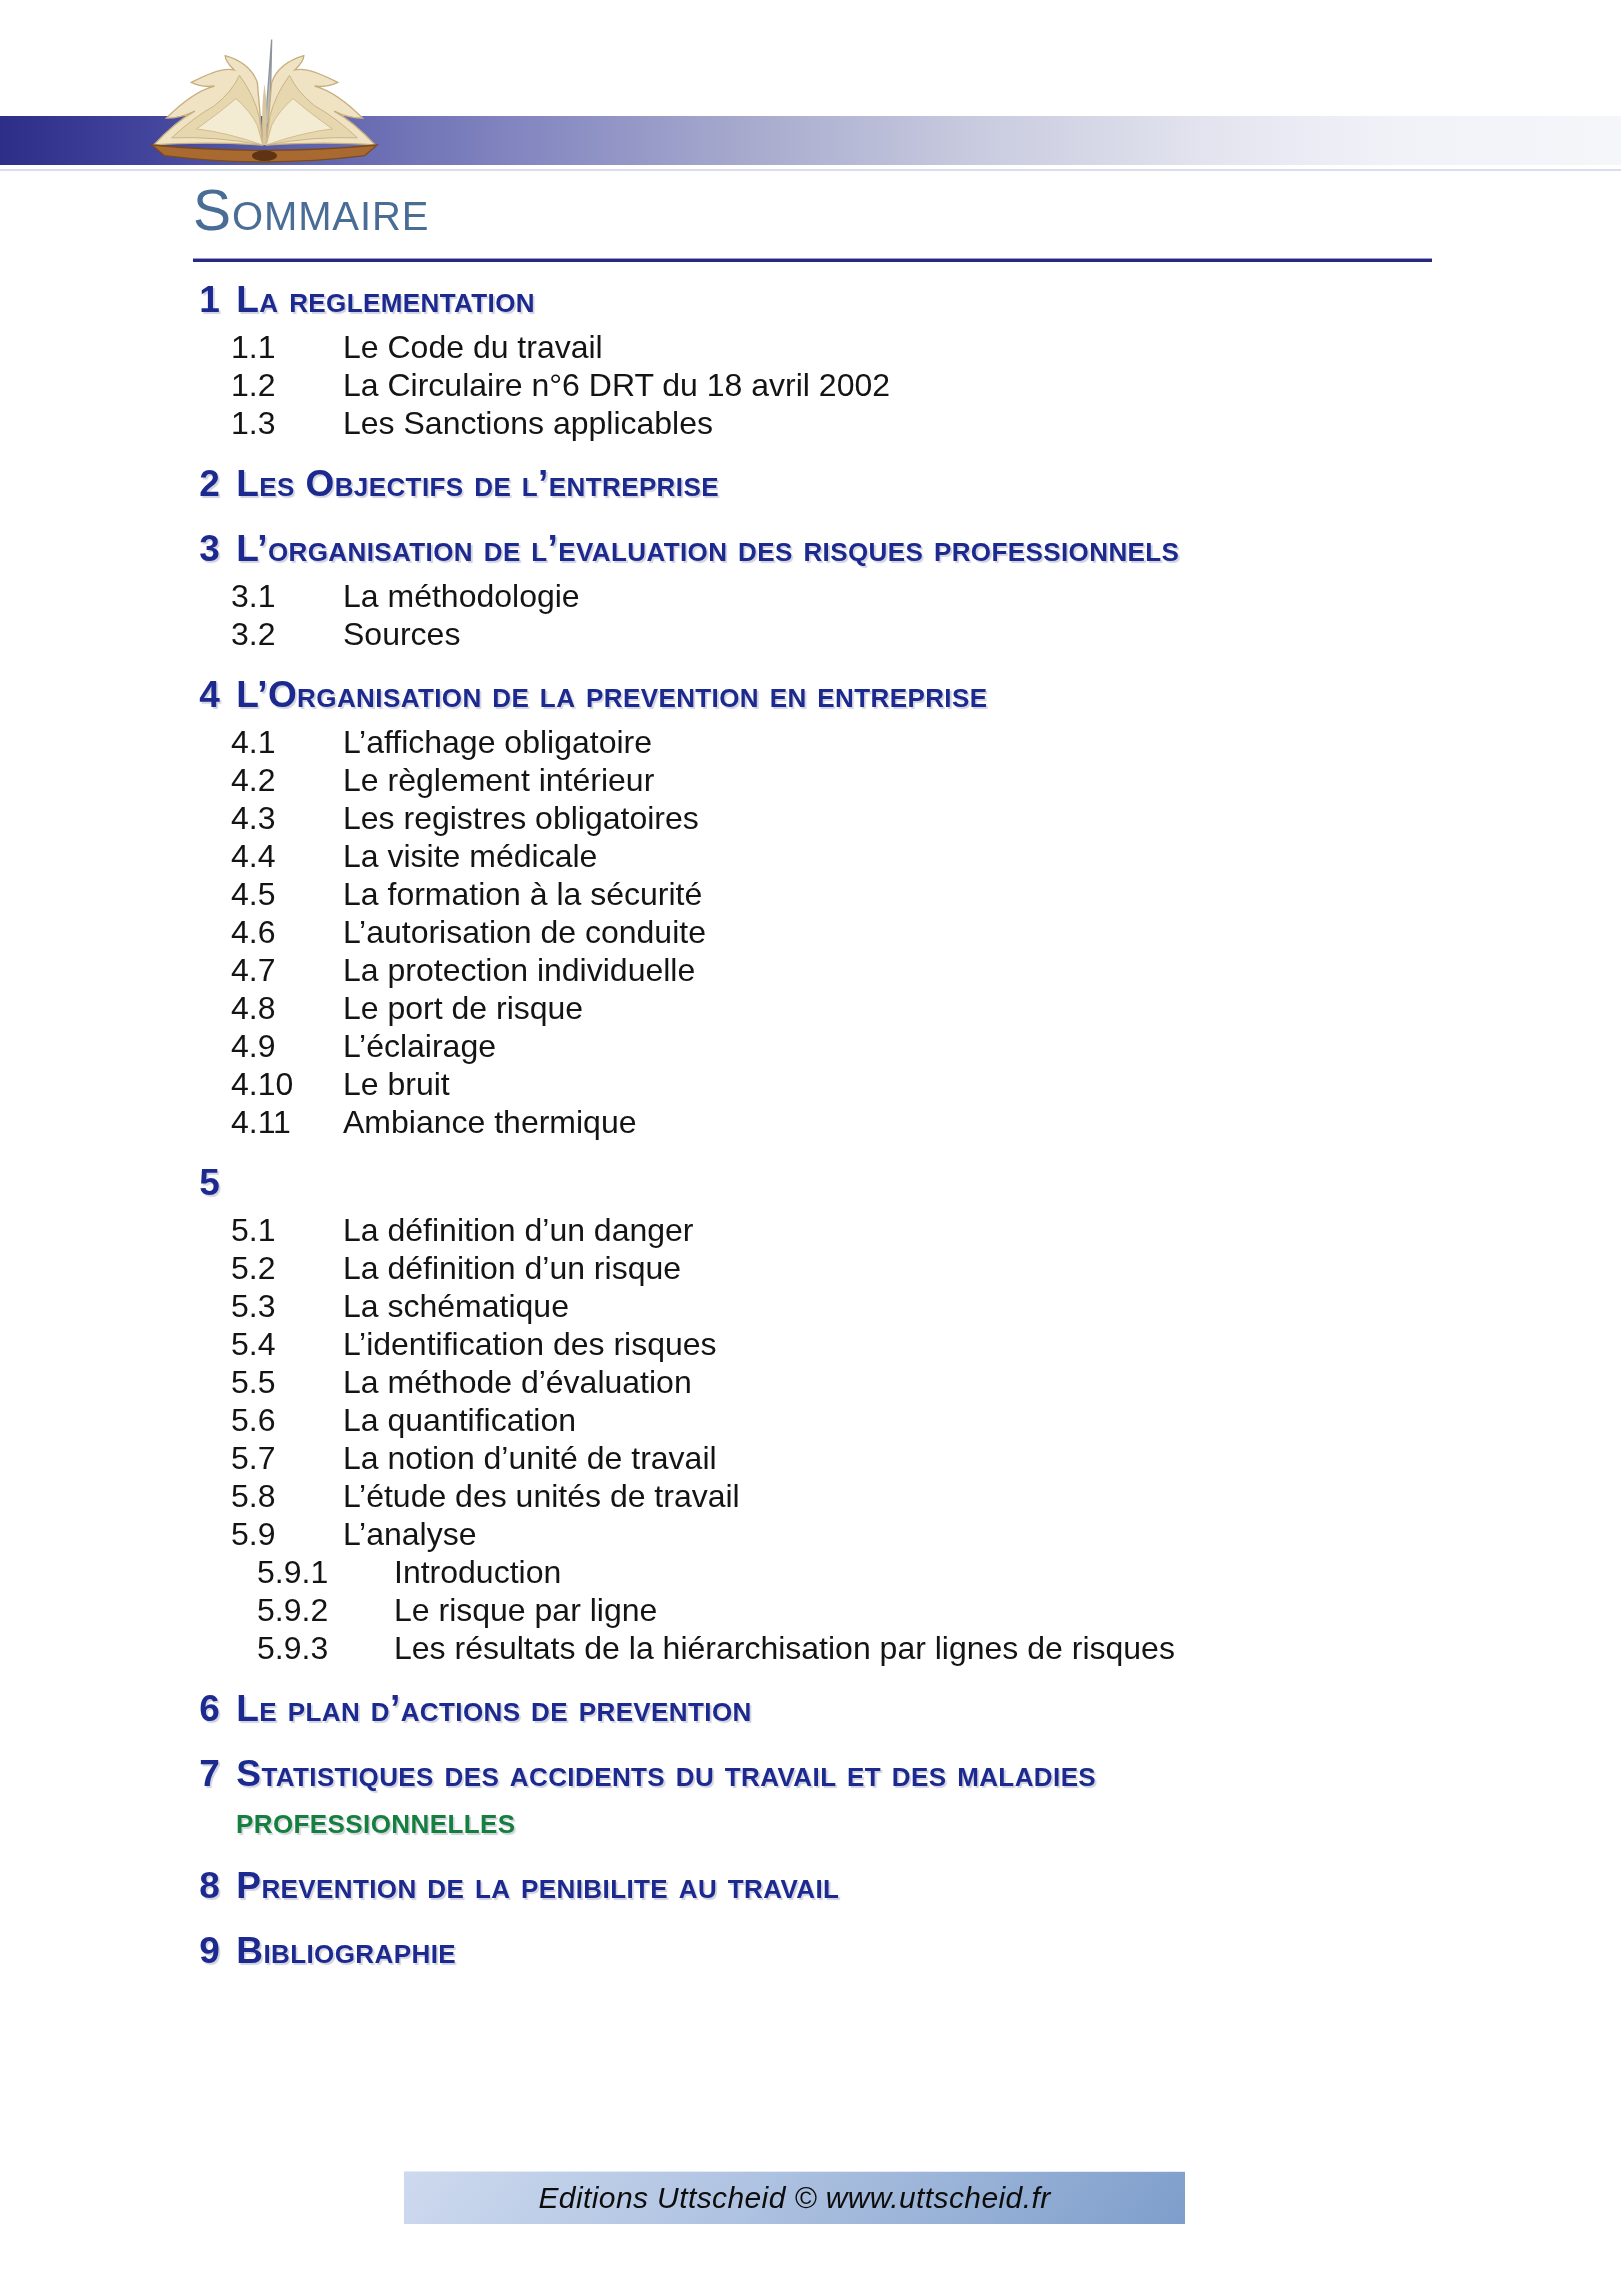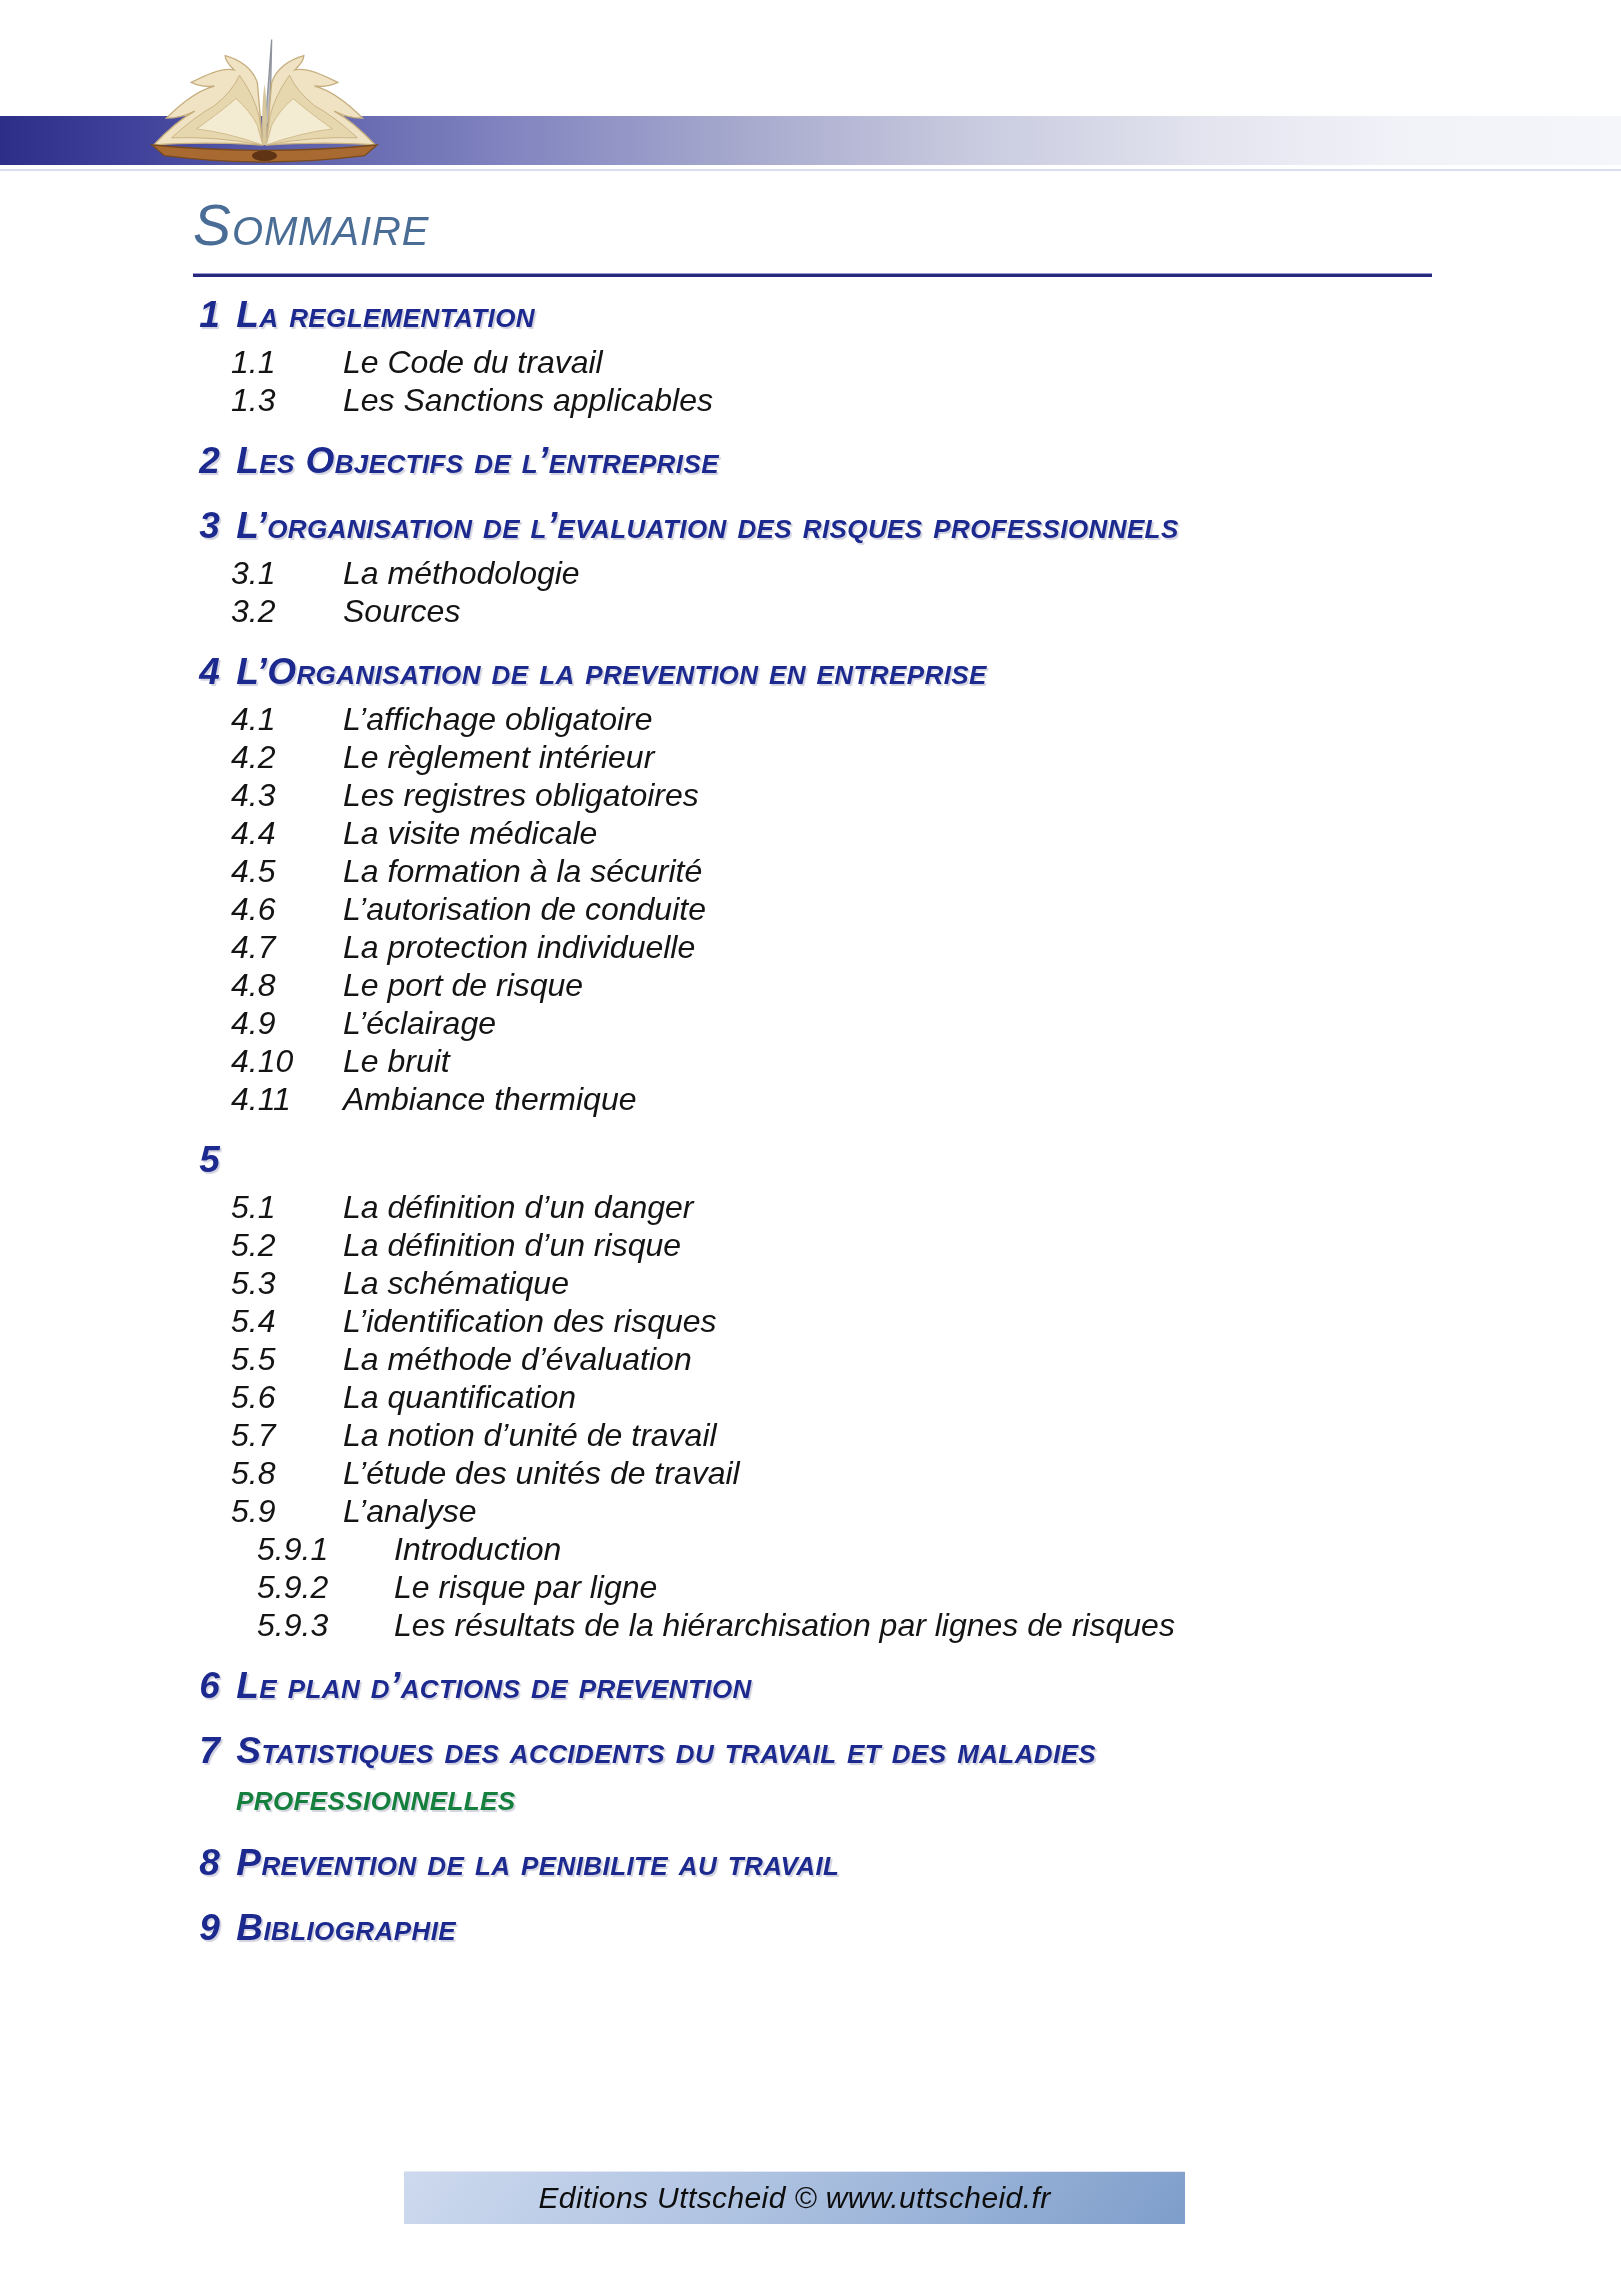--- a/index.html
+++ b/index.html
@@ -18,23 +18,22 @@
       #a7aacd 46%, #c8cadf 60%, #e2e3ee 74%, #f1f2f8 86%, #f5f6fa 100%);
   }
   .top-band-line{
     position:absolute;left:0;top:169px;width:1621px;height:1.8px;
     background:#dadded;
   }
   
   .book{position:absolute;left:139px;top:36px;width:251px;height:134px;}
   
   .content{
-    position:absolute;left:193px;top:193px;width:1239px;
+    position:absolute;left:193px;top:178px;width:1239px;
     color:#141414;
-    font-style:italic;
   }
   .title{
     font-size:57px;line-height:64px;font-weight:400;
     font-variant:small-caps;letter-spacing:0.9px;
     color:#4a6d96;margin:0;
   }
   .rule{height:2.7px;background:#28287e;margin-top:16px;
         border-top:0.9px solid #9a9ad0;}
   .toc{margin-top:0;}
   .h{
@@ -107,20 +106,24 @@
         <div class="h">
           <span class="num">1</span>
           <span class="lbl">La reglementation</span>
         </div>
         <div class="sublist">
           <div class="row">
             <span class="num">1.1</span>
             <span class="lbl">Le Code du travail</span>
           </div>
           <div class="row">
+            <span class="num">1.2</span>
+            <span class="lbl">La Circulaire n°6 DRT du 18 avril 2002</span>
+          </div>
+          <div class="row">
             <span class="num">1.3</span>
             <span class="lbl">Les Sanctions applicables</span>
           </div>
         </div>
         <div class="h">
           <span class="num">2</span>
           <span class="lbl">Les Objectifs de l’entreprise</span>
         </div>
         <div class="h">
           <span class="num">3</span>

